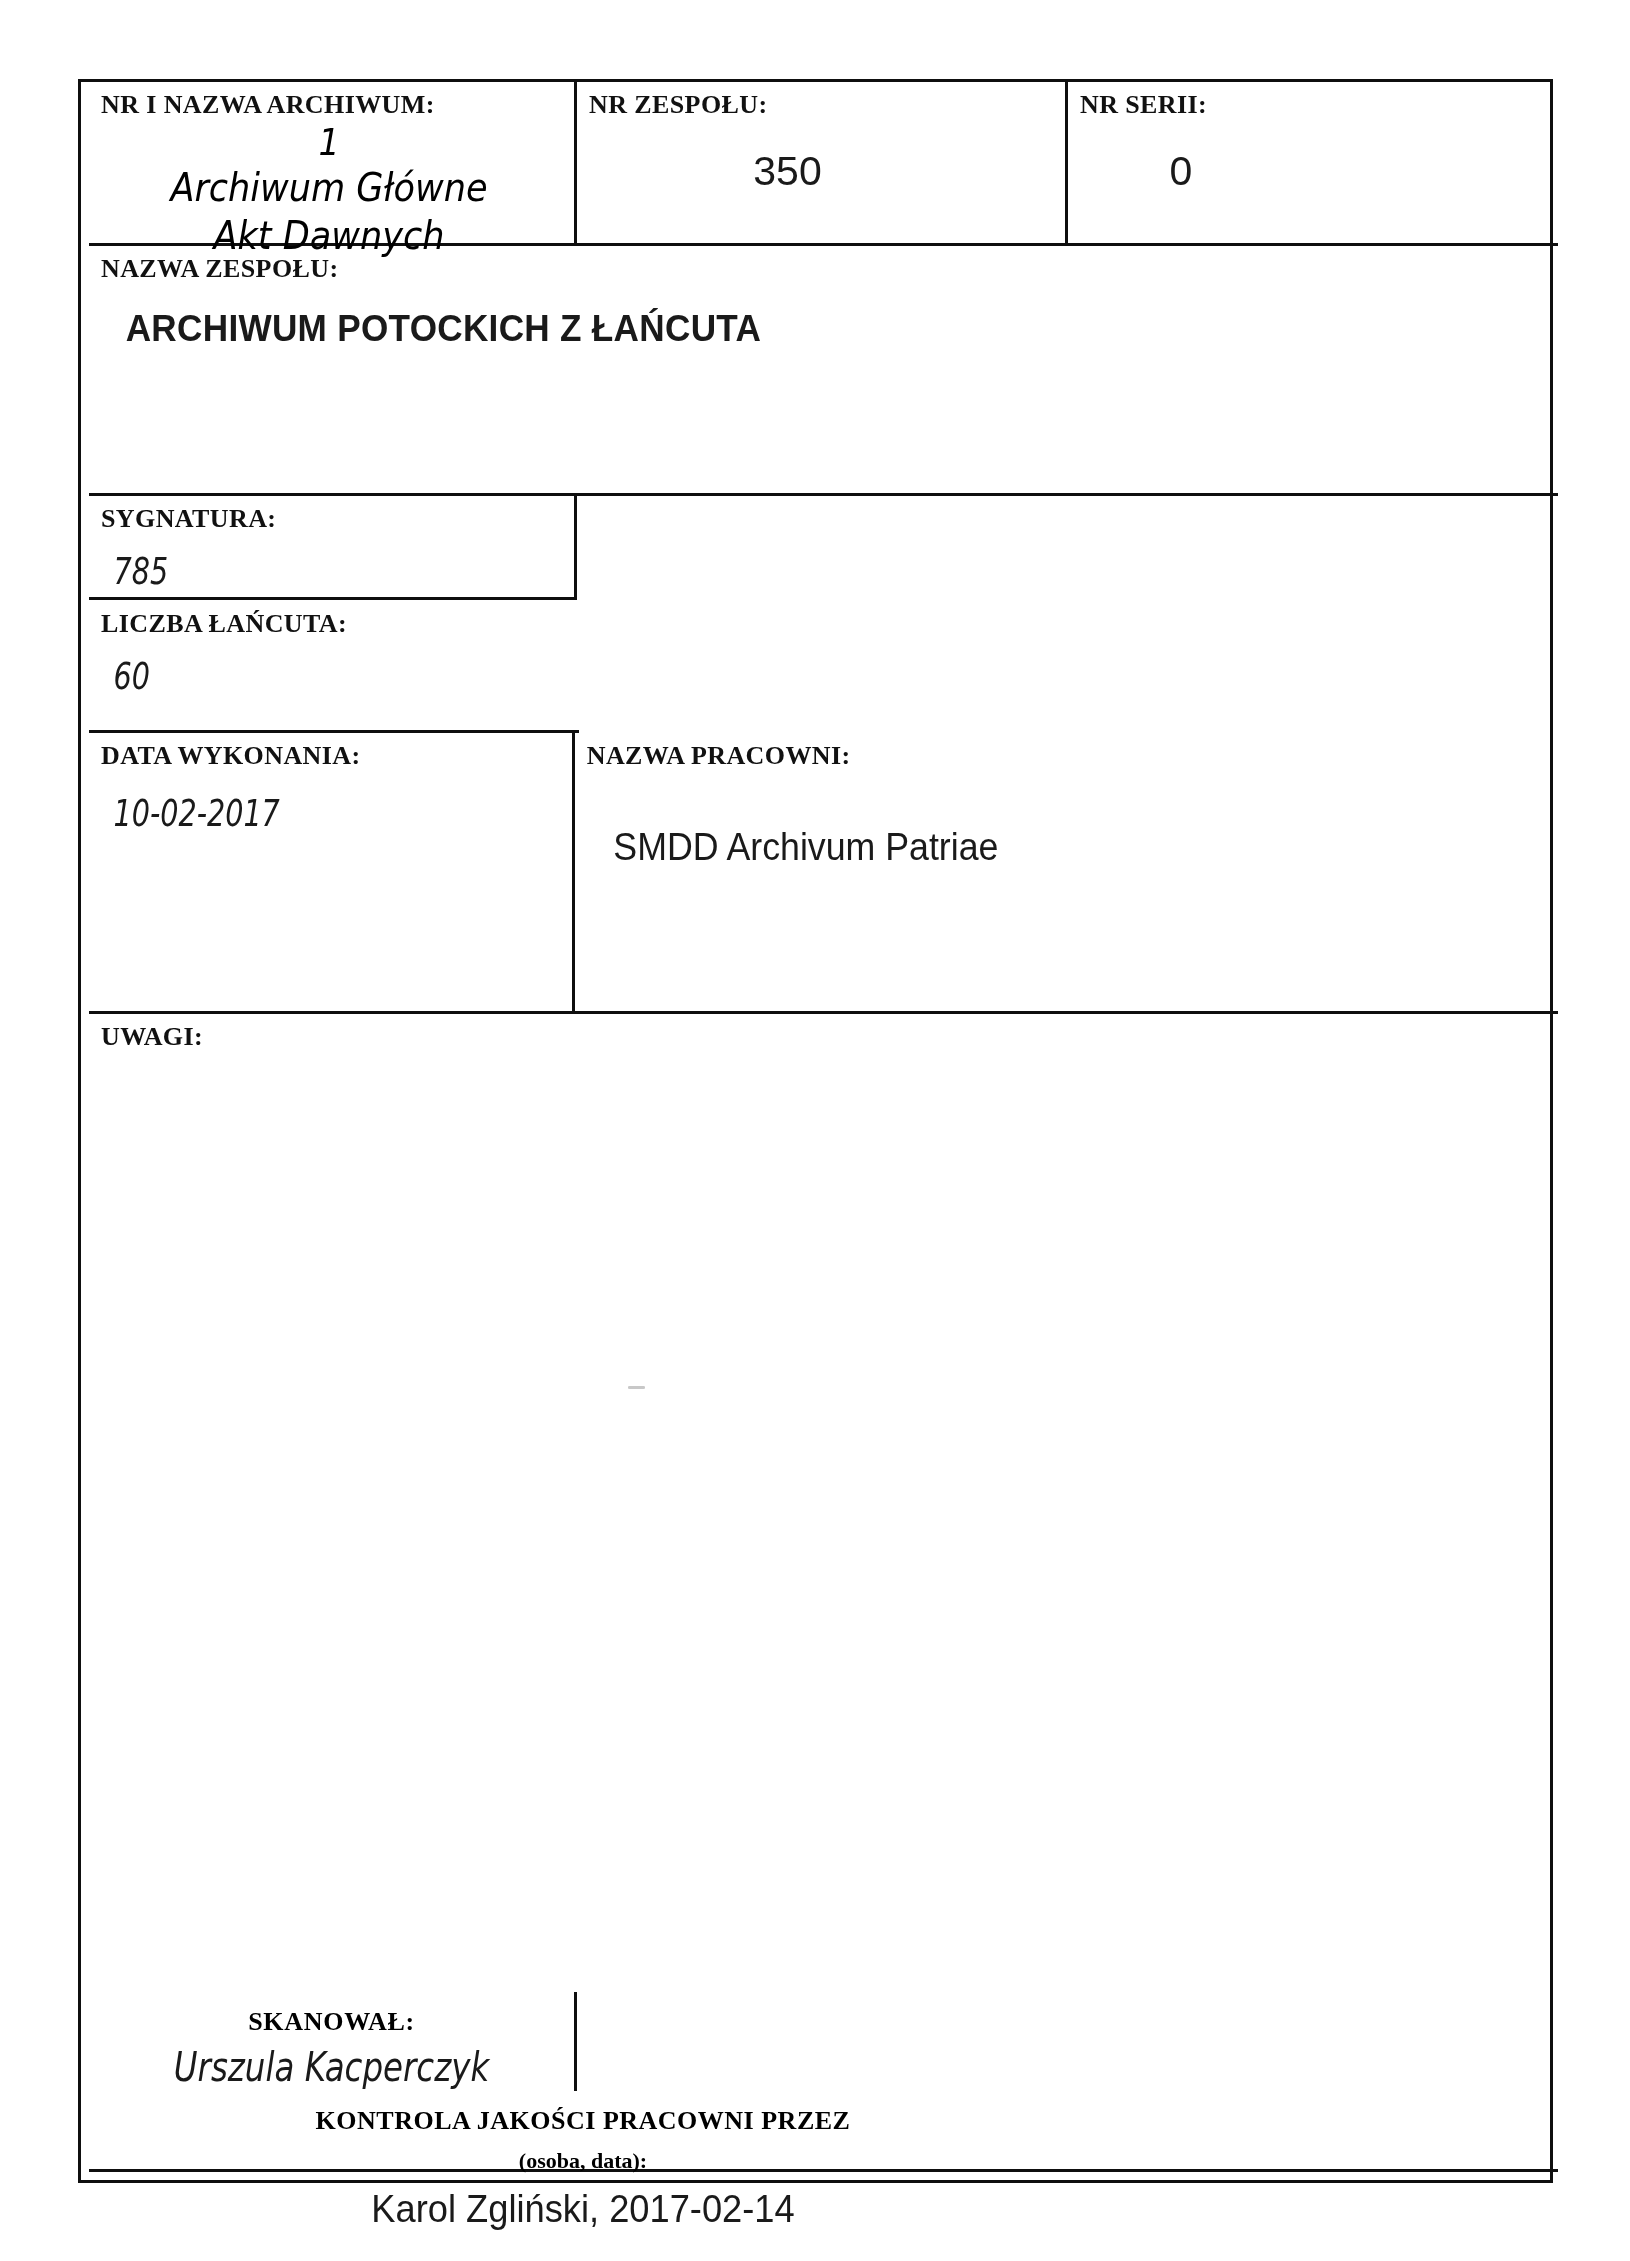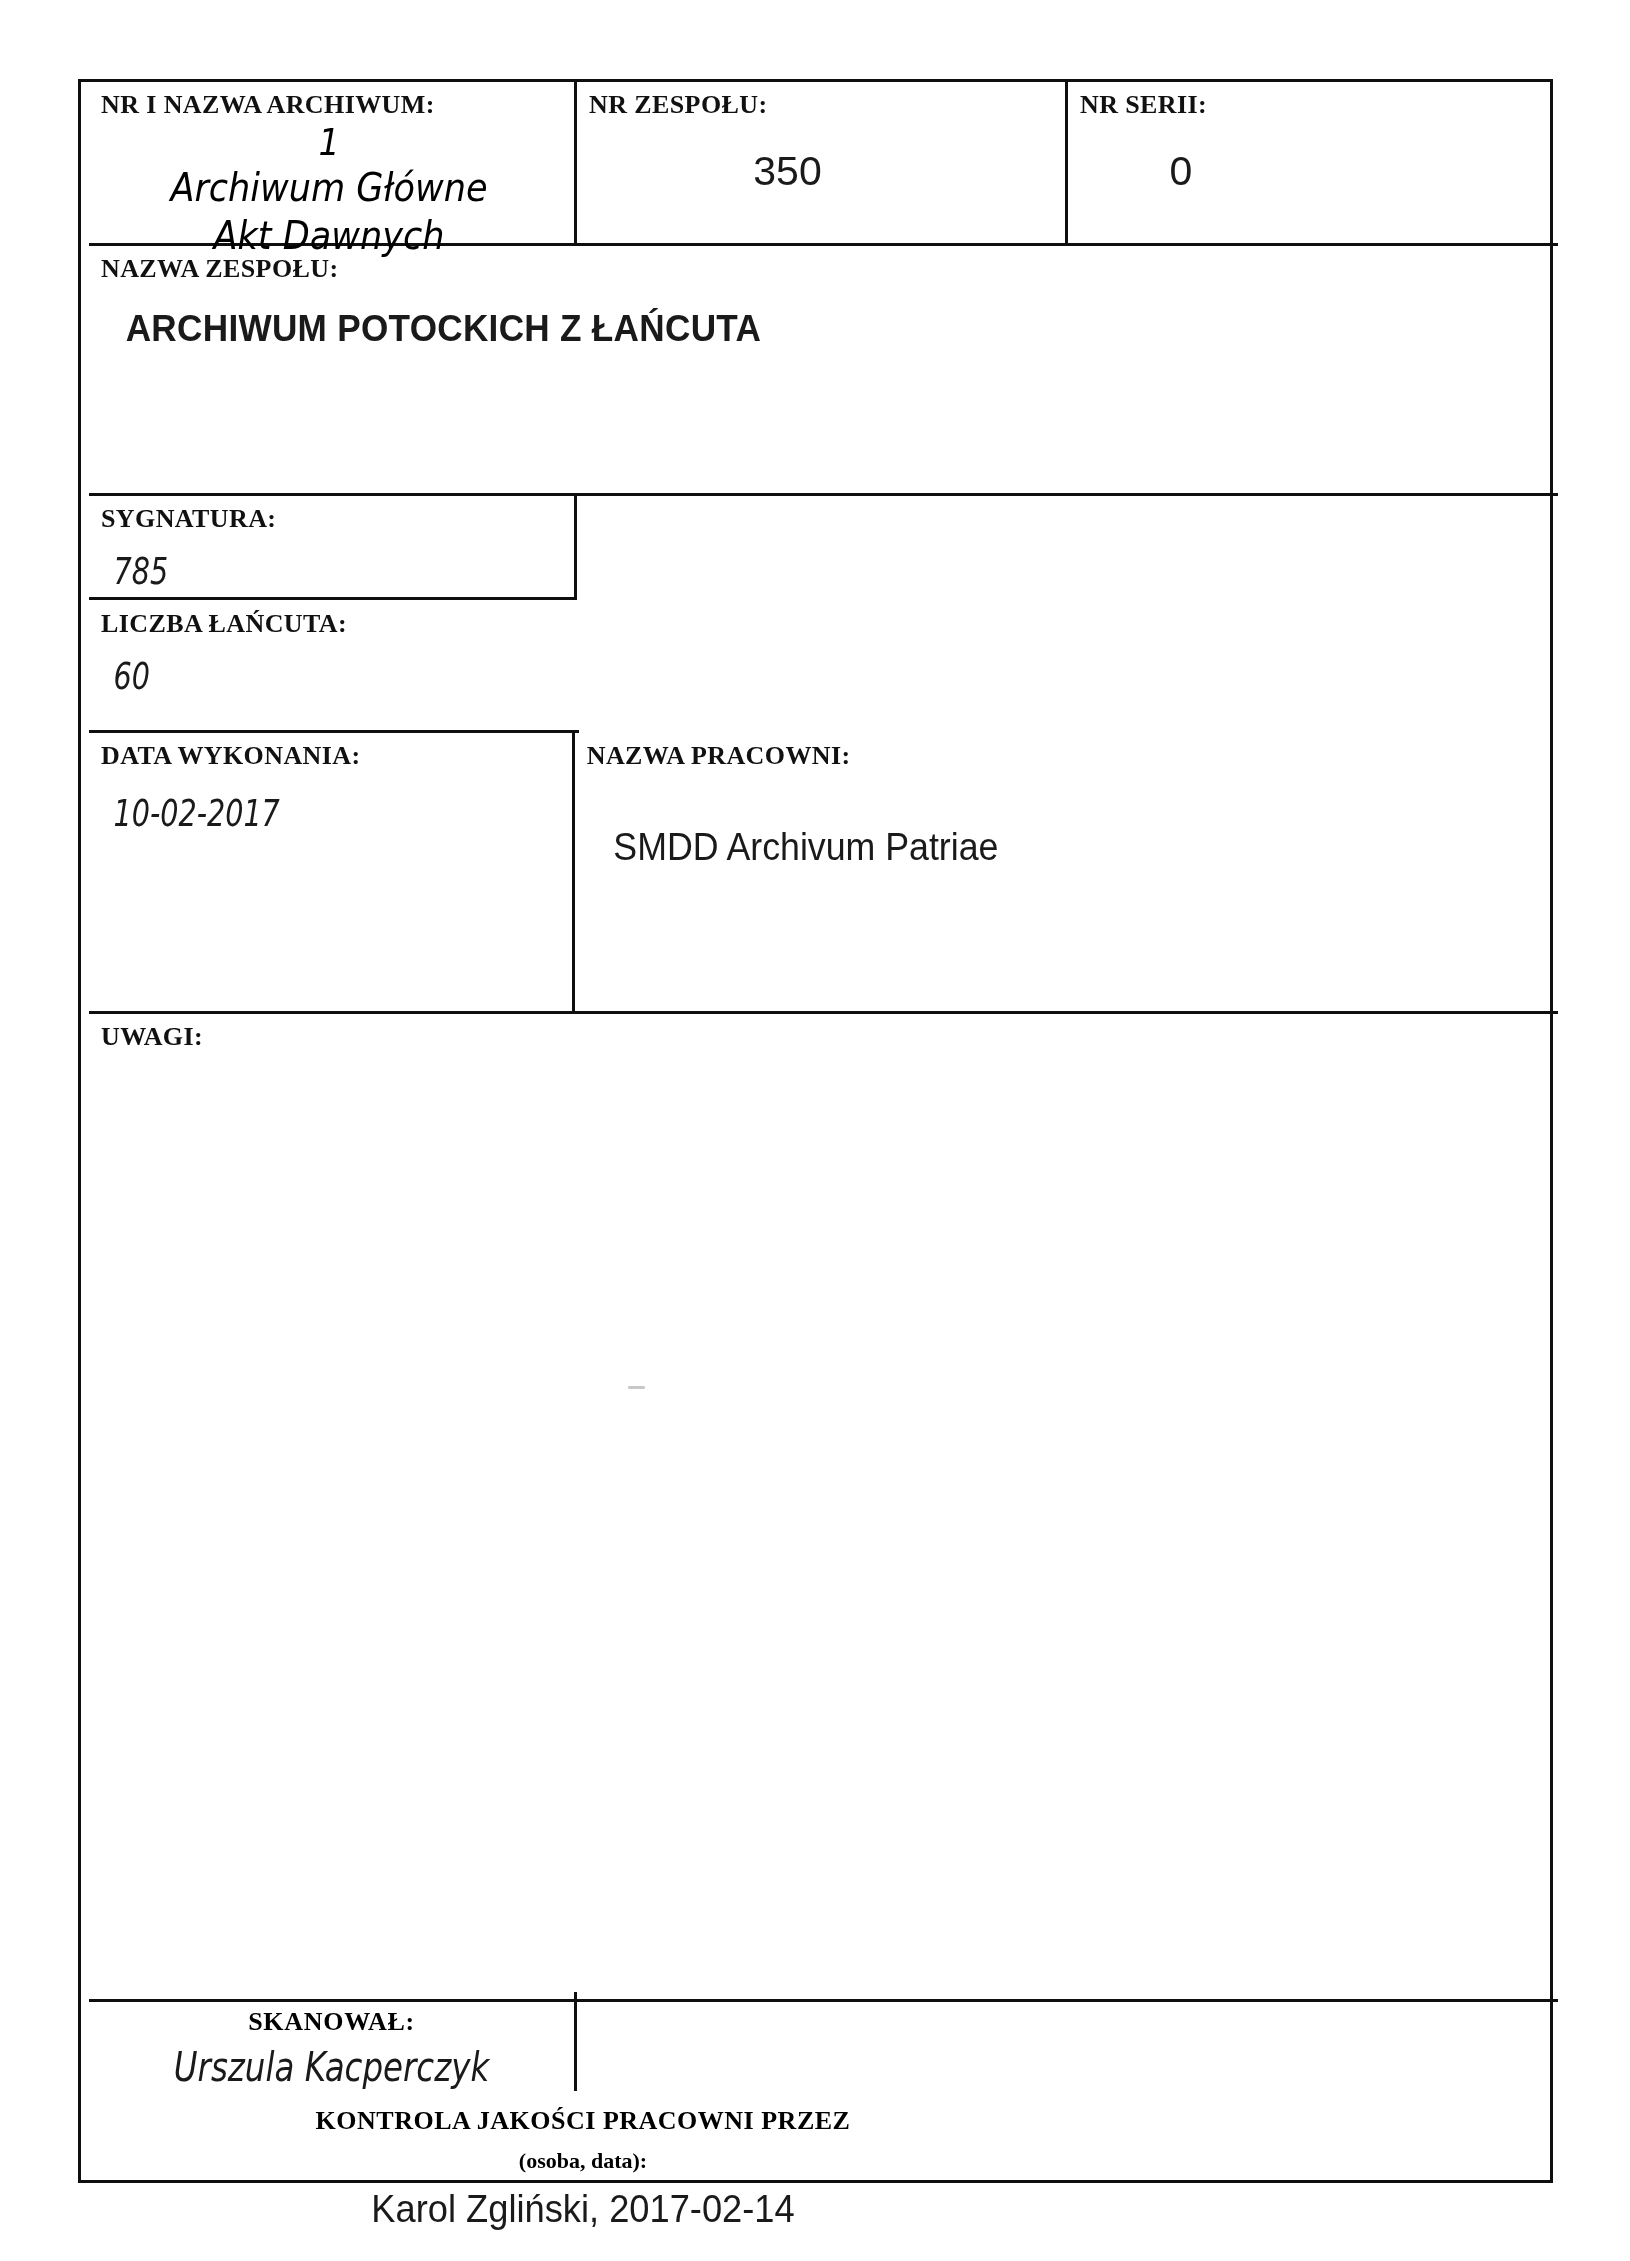--- a/index.html
+++ b/index.html
@@ -150,21 +150,21 @@
     padding-left: 28px;
     font-family: "Liberation Sans", sans-serif;
     font-style: normal;
     font-size: 38px;
     color: #1a1a1a;
     transform: scaleX(0.94);
     transform-origin: left center;
   }
 
   
-  #row5 { top: 932px; height: 988px; }
+  #row5 { top: 932px; height: 1158px; }
   #r5c1 { width: 100%; }
 
   .smudge {
     position: absolute;
     left: 539px;
     top: 372px;
     width: 17px;
     height: 2.6px;
     background: #9a9a9a;
     opacity: 0.55;

